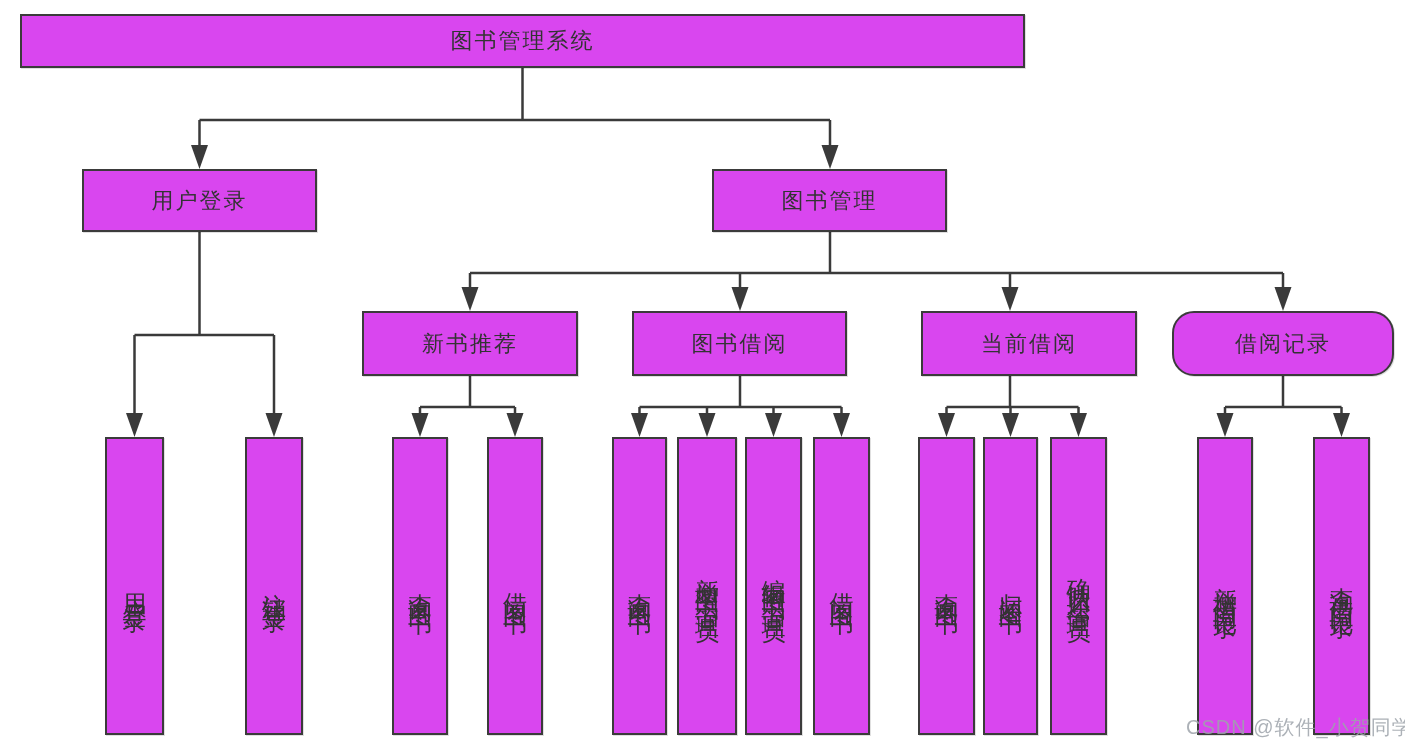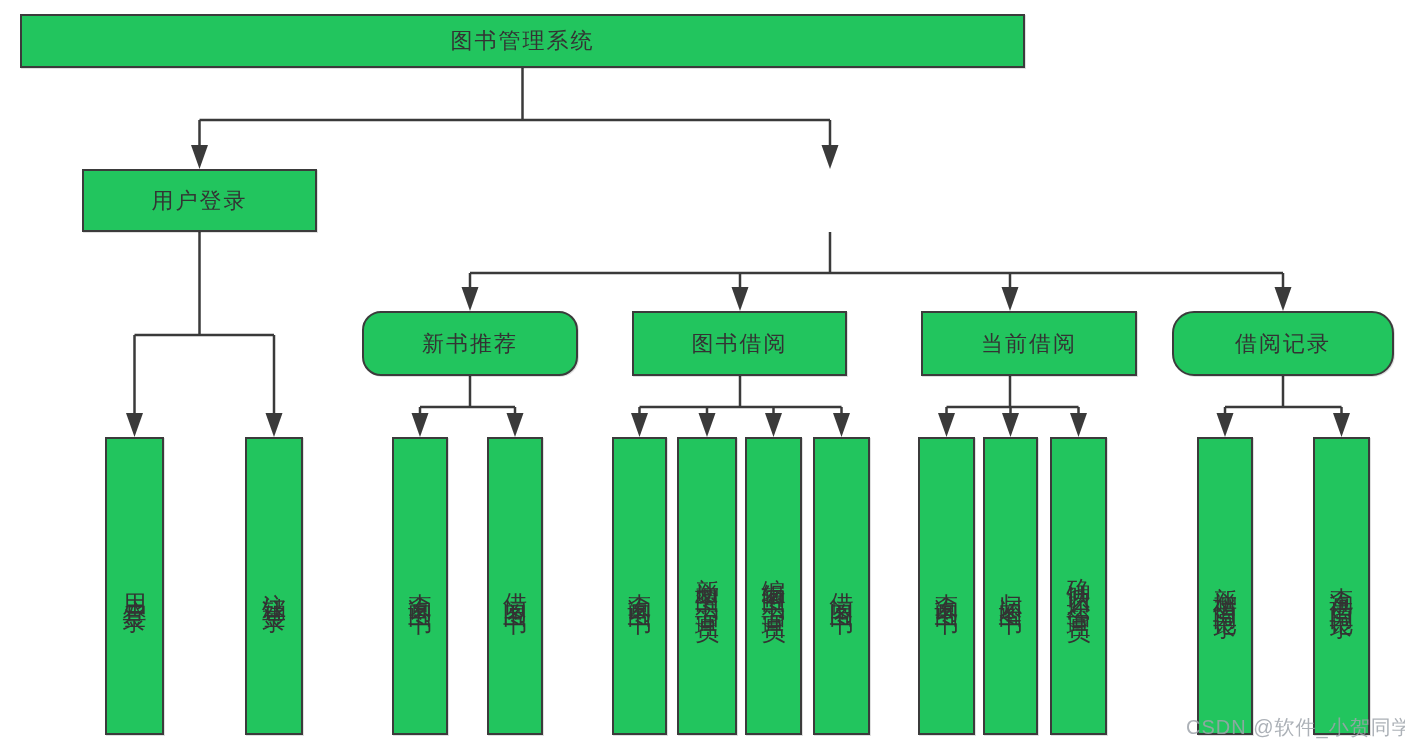--- a/index.html
+++ b/index.html
@@ -14,21 +14,21 @@
   }
   .stage svg.wires {
     position: absolute;
     left: 0; top: 0;
     width: 1405px; height: 747px;
   }
   .box {
     position: absolute;
     box-sizing: border-box;
     border: 2.5px solid #3b3b3b;
-    background: #22c55e;
+    background: #d946ef;
     display: flex;
     align-items: center;
     justify-content: center;
     text-align: left;
     box-shadow: 1px 1px 0 rgba(0,0,0,0.12);
   }
   .hbox {
     font-size: 22px;
     letter-spacing: 2px;
     line-height: 1;
@@ -121,22 +121,23 @@
       <polygon points="1002,413 1019,413 1010.5,437"></polygon>
       <polygon points="1070,413 1087,413 1078.5,437"></polygon>
       <polygon points="1216.5,413 1233.5,413 1225,437"></polygon>
       <polygon points="1333,413 1350,413 1341.5,437"></polygon>
     </g>
   </svg>
 
   <div class="box hbox" style="left:20px; top:14px; width:1005px; height:54px;">图书管理系统</div>
 
   <div class="box hbox" style="left:82px; top:169px; width:235px; height:63px;">用户登录</div>
+  <div class="box hbox" style="left:712px; top:169px; width:235px; height:63px;">图书管理</div>
 
-  <div class="box hbox" style="left:362px; top:311px; width:216px; height:65px;border-radius:19px;">新书推荐</div>
+  <div class="box hbox" style="left:362px; top:311px; width:216px; height:65px;">新书推荐</div>
   <div class="box hbox" style="left:632px; top:311px; width:215px; height:65px;">图书借阅</div>
   <div class="box hbox" style="left:902px; top:311px; width:216px; height:65px;margin-left:19px;">当前借阅</div>
   <div class="box hbox" style="left:1172px; top:311px; width:222px; height:65px;border-radius:22px;">借阅记录</div>
 
   <div class="box vbox" style="left:105px; top:437px; width:59px; height:298px;">用户登录</div>
   <div class="box vbox" style="left:245px; top:437px; width:58px; height:298px;">注销登录</div>
 
   <div class="box vbox" style="left:392px; top:437px; width:56px; height:298px;">查询图书</div>
   <div class="box vbox" style="left:487px; top:437px; width:56px; height:298px;">借阅图书</div>
 

